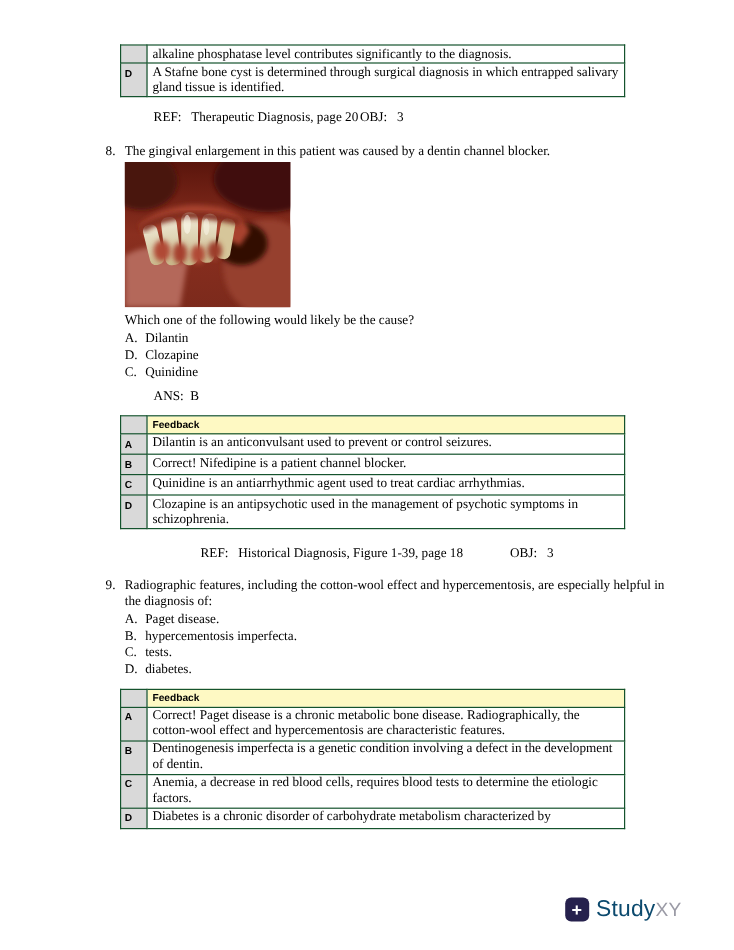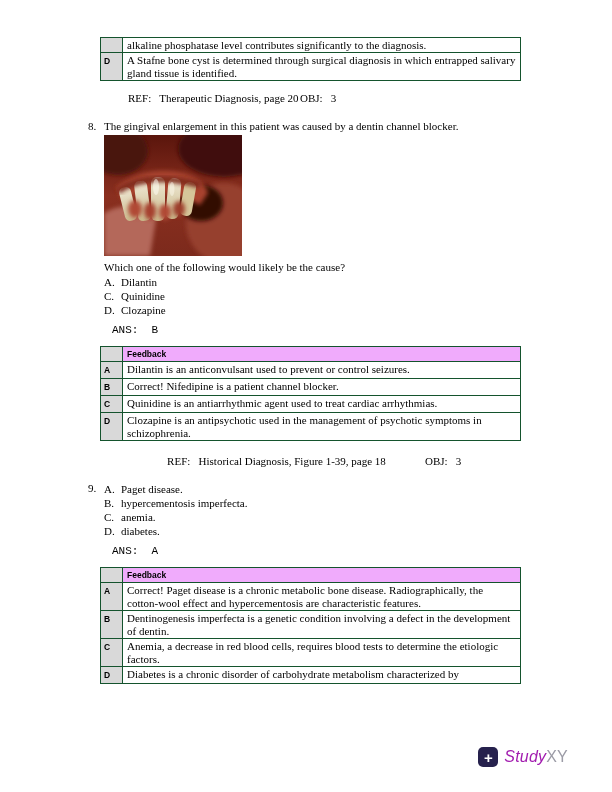--- a/index.html
+++ b/index.html
@@ -32,40 +32,40 @@
     font-size:11px;
   }
   table.tbl td.lc {
     background:#d9d9d9;
     font-family:"Liberation Sans", sans-serif;
     font-weight:bold;
     font-size:8.5px;
     padding:1.5px 3px;
   }
   table.tbl td.hdr-label {
-    background:#f0abfc;
+    background:#fef9c3;
     font-family:"Liberation Sans", sans-serif;
     font-weight:bold;
     font-size:8.5px;
   }
   
   .ref {
     margin-left:128px;
     line-height:13.5px;
   }
   .ref .r1 { display:inline-block; white-space:pre-wrap; }
   .ref .r1.w1 { min-width:172px; }
   .ref .r1.w2 { min-width:297px;text-align:center; }
   .ref .r2 { white-space:pre-wrap;margin-top:16px; }
   .qrow { display:flex; margin-left:88px; }
   .qnum { width:16px; flex:none; line-height:13.5px; }
   .qbody { line-height:13.5px; width:452px; }
   .opt { line-height:14px; }
   .opt .ol { display:inline-block; width:17px; }
-  .ans { margin-left:8px; margin-top:7px; white-space:pre-wrap;font-family:Liberation Mono, monospace; }
+  .ans { margin-left:24px; margin-top:7px; white-space:pre-wrap; }
   .photo { display:block; margin:2px 0 5px 0; width:138px; height:121px; }
   .mt-ref1 { margin-top:11px; }
   .mt-ref2 { margin-top:14px; }
   .mt-q8 { margin-top:14px; }
   .mt-q9 { margin-top:13px; }
   .mt-tbl { margin-top:9px; }
   
   .logo {
     position:absolute;
     top:747px; right:44px;
@@ -73,21 +73,21 @@
     font-family:"Liberation Sans", sans-serif;
   }
   .logo-icon {
     width:20px; height:20px;
     border-radius:5px;
     background:#26214d;
     color:#ffffff;
     display:flex; align-items:center; justify-content:center;
     font-size:15px; font-weight:bold; line-height:1;
   }
-  .logo-study { font-size:16px; color:#a21caf; letter-spacing:0.2px;font-style:italic; }
+  .logo-study { font-size:19px; color:#0c4a6e; letter-spacing:0.2px; }
   .logo-xy { font-size:16px; color:#9b9ba6; letter-spacing:0.2px;margin-top:40px; }
 </style>
 </head>
 <body>
 
 <div class="page">
 
   <table class="tbl">
     <colgroup>
         <col style="width:22px">
@@ -149,22 +149,22 @@
         <ellipse cx="75" cy="74" rx="6" ry="8" fill="#9c3c2a" filter="url(#soft)"></ellipse>
         <path d="M14,56 Q44,36 96,50" stroke="#7e2c1c" stroke-width="6" fill="none" filter="url(#soft)"></path>
         <ellipse cx="52" cy="52" rx="3" ry="8" fill="#fffdf2" opacity="0.55"></ellipse>
         <ellipse cx="68" cy="54" rx="2.5" ry="7" fill="#fffdf2" opacity="0.45"></ellipse>
       </svg>
 
       <div>Which one of the following would likely be the cause?</div>
 
       <div>
         <div class="opt"><span class="ol">A.</span><span>Dilantin</span></div>
+        <div class="opt"><span class="ol">D.</span><span>Clozapine</span></div>
         <div class="opt"><span class="ol">C.</span><span>Quinidine</span></div>
-        <div class="opt"><span class="ol">D.</span><span>Clozapine</span></div>
       </div>
 
       <div class="ans">ANS:  B</div>
     </div>
   </div>
 
   <table class="tbl mt-tbl">
     <colgroup>
         <col style="width:22px">
         <col>
@@ -193,29 +193,29 @@
   </tbody>
     </table>
 
   <div class="ref mt-ref2">
     <span class="r1 w2">REF:   Historical Diagnosis, Figure 1-39, page 18</span><span class="r2">OBJ:   3</span>
   </div>
 
   <div class="qrow mt-q9">
     <span class="qnum">9.</span>
     <div class="qbody">
+      <div>Radiographic features, including the cotton-wool effect and hypercementosis, are especially helpful in the diagnosis of:</div>
 
       <div>
         <div class="opt"><span class="ol">A.</span><span>Paget disease.</span></div>
         <div class="opt"><span class="ol">B.</span><span>hypercementosis imperfecta.</span></div>
-        <div class="opt"><span class="ol">C.</span><span>anemia.</span></div>
+        <div class="opt"><span class="ol">C.</span><span>tests.</span></div>
         <div class="opt"><span class="ol">D.</span><span>diabetes.</span></div>
       </div>
 
-      <div class="ans">ANS:  A</div>
     </div>
   </div>
 
   <table class="tbl mt-tbl">
     <colgroup>
         <col style="width:22px">
         <col>
       </colgroup>
     <tbody>
         <tr>

